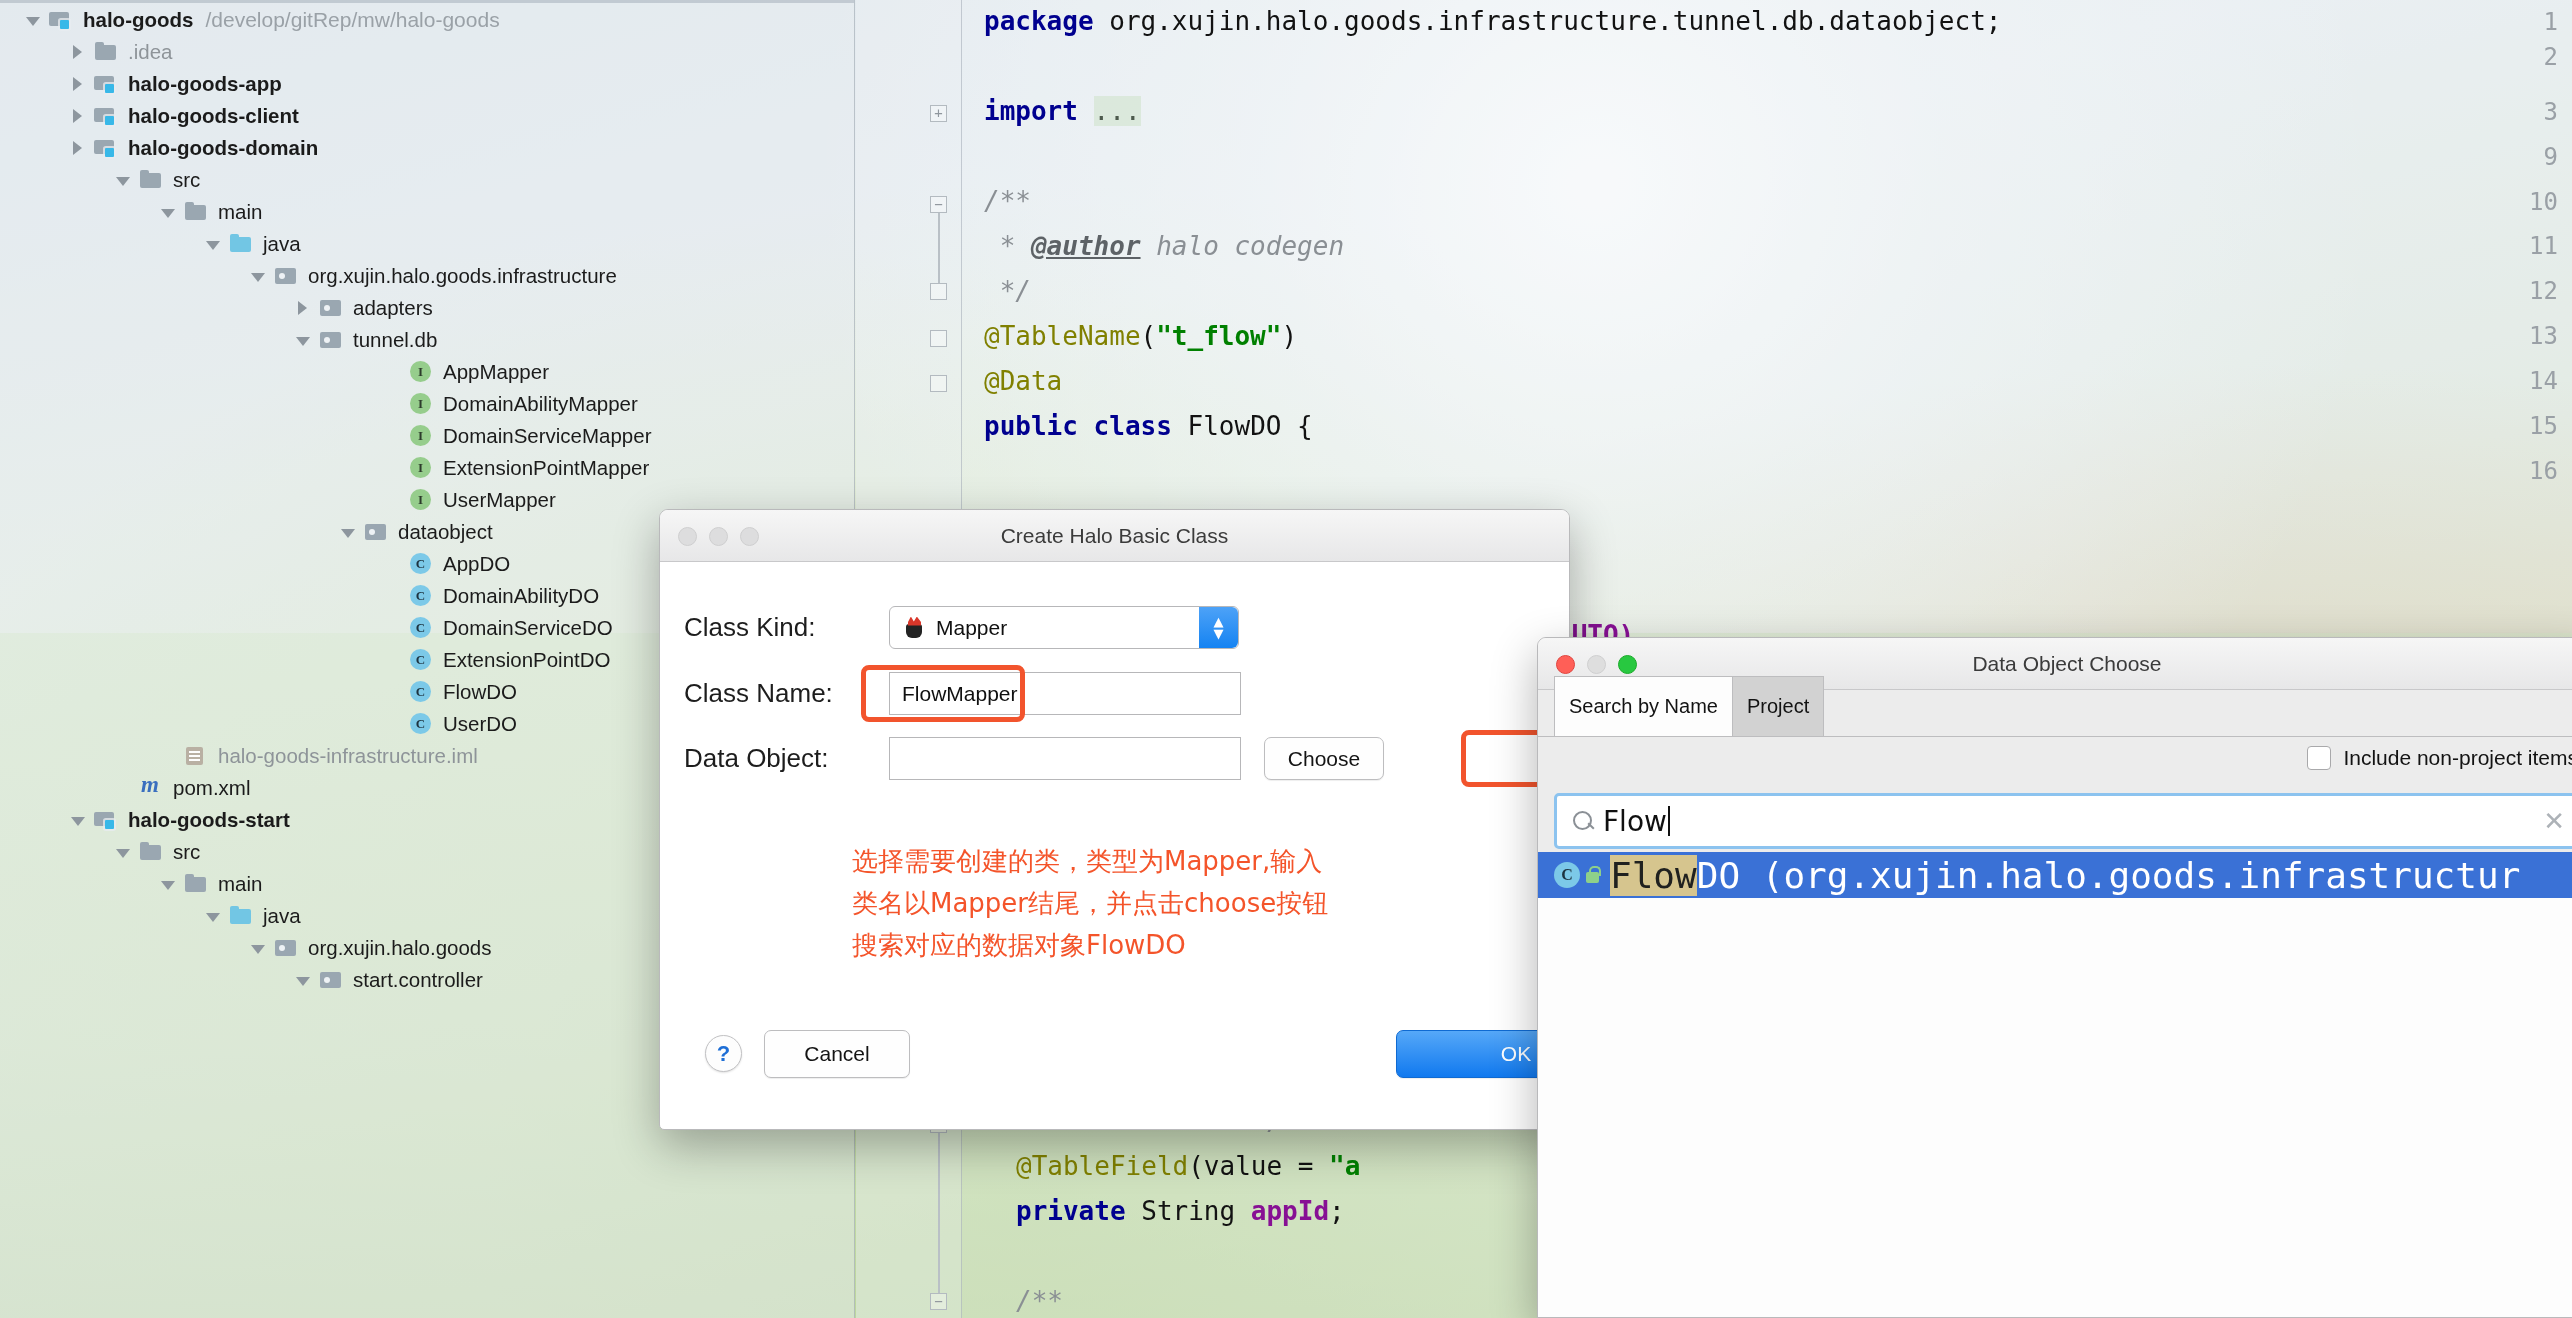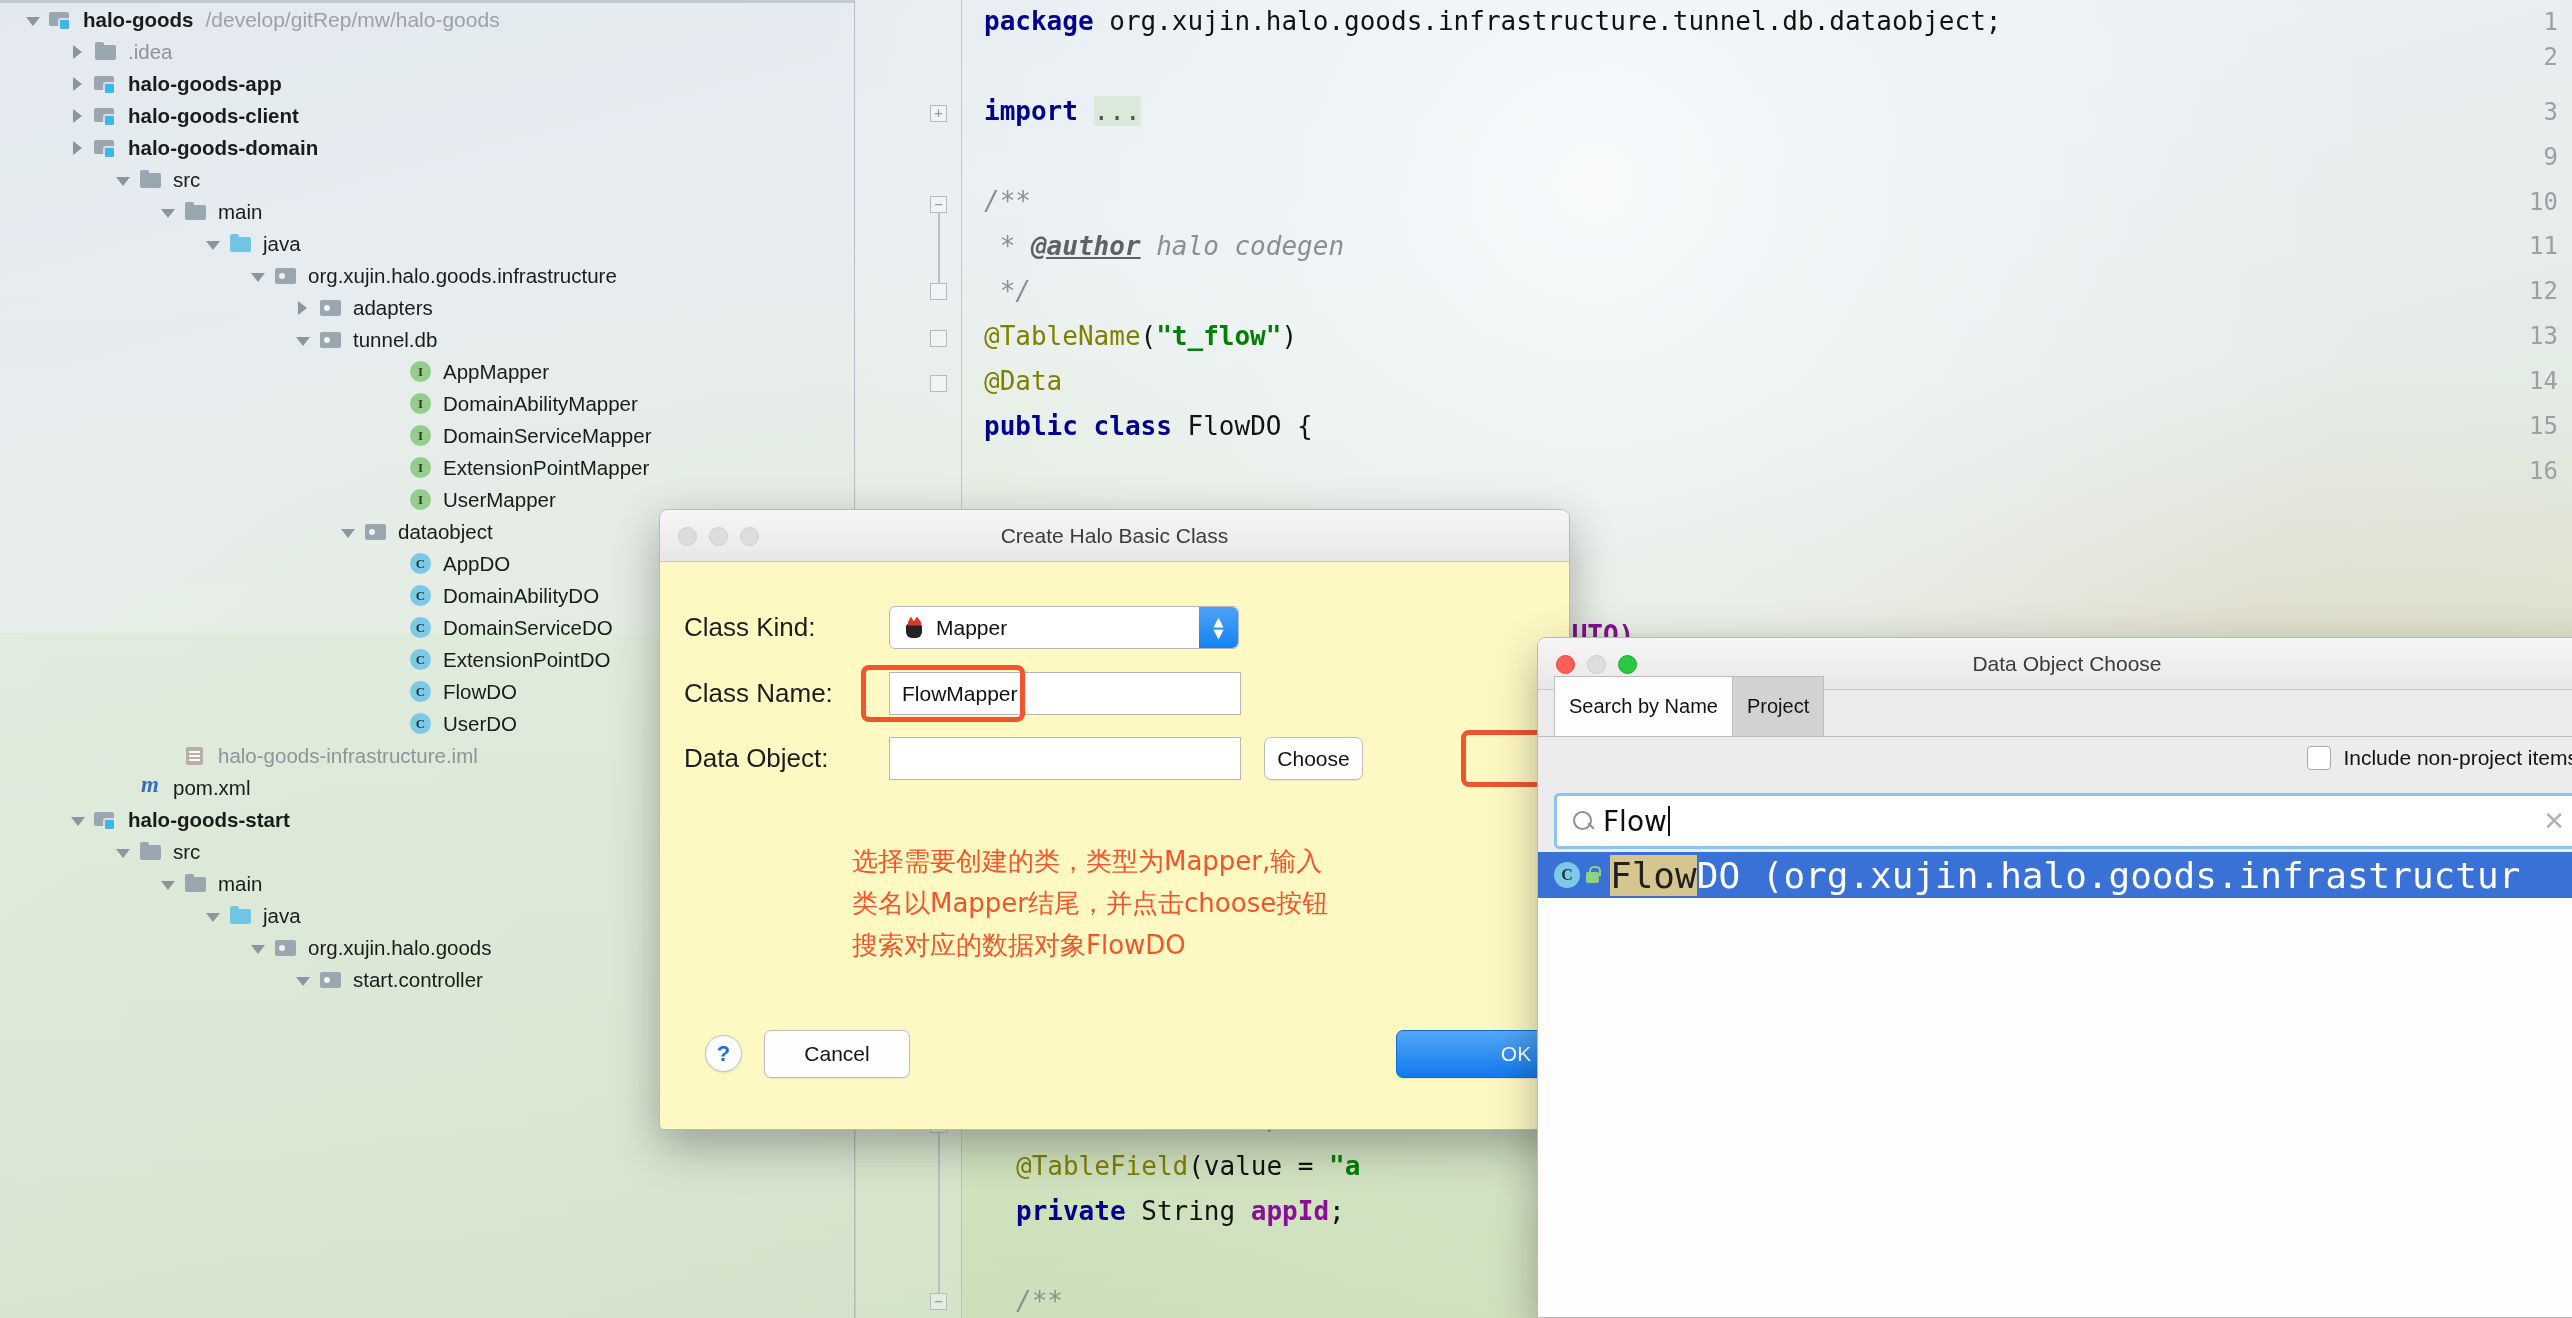--- a/index.html
+++ b/index.html
@@ -161,21 +161,21 @@
   .ann{ color:#808000; }
   .str{ color:#008000; font-weight:700; }
   .cmt{ color:#8a8f94; font-style:italic; }
   .cmttag{ color:#5d6266; font-style:italic; font-weight:700; text-decoration:underline; }
   .fld{ color:#871094; font-weight:700; }
   .elips{ background:rgba(205,225,200,0.55); color:#4d5a4d; }
 
   
   #create-dialog{
     position:absolute; left:659px; top:509px; width:911px; height:621px;
-    background:#fef9c3; border:1px solid #b9b9bb;
+    background:#ffffff; border:1px solid #b9b9bb;
     border-radius:9px 9px 5px 5px;
     box-shadow:0 16px 46px rgba(0,0,0,0.30);
     overflow:hidden;
   }
   .titlebar{
     height:52px; background:linear-gradient(180deg,#f6f6f6,#e7e7e8);
     border-bottom:1px solid #c8c8ca; position:relative;
     display:flex; align-items:center; justify-content:center;
   }
   .titlebar .title{ font-size:21px; color:#3b3b3b; }
@@ -595,21 +595,21 @@
 
   <div class="form-row" style="left:24px; top:162px; width:860px;">
     <div class="form-label" style="width:182px">Class  Name:</div>
     <div class="txtinput wide" style="margin-left:23px">FlowMapper</div>
   </div>
   <div class="hl-box" style="left:201px; top:155px; width:164px; height:57px;"></div>
 
   <div class="form-row" style="left:24px; top:227px; width:860px;">
     <div class="form-label" style="width:182px">Data Object:</div>
     <div class="txtinput wide" style="margin-left:23px"></div>
-    <div class="btn" style="margin-left:23px;width:99px;height:43px">Choose</div>
+    <div class="btn" style="margin-left:23px;width:120px;height:43px">Choose</div>
   </div>
   <div class="hl-box" style="left:801px; top:220px; width:110px; height:57px;"></div>
 
   <div class="note" style="left:192px; top:330px">选择需要创建的类，类型为Mapper,输入</div>
   <div class="note" style="left:192px; top:372px">类名以Mapper结尾，并点击choose按钮</div>
   <div class="note" style="left:192px; top:414px">搜索对应的数据对象FlowDO</div>
 
   <div class="help-btn" style="position:absolute;left:45px;top:525px">?</div>
   <div class="btn" style="position:absolute;left:104px;top:520px;width:146px;height:48px">Cancel</div>
   <div class="btn primary" style="position:absolute;left:736px;top:520px;width:240px;height:48px">OK</div>

